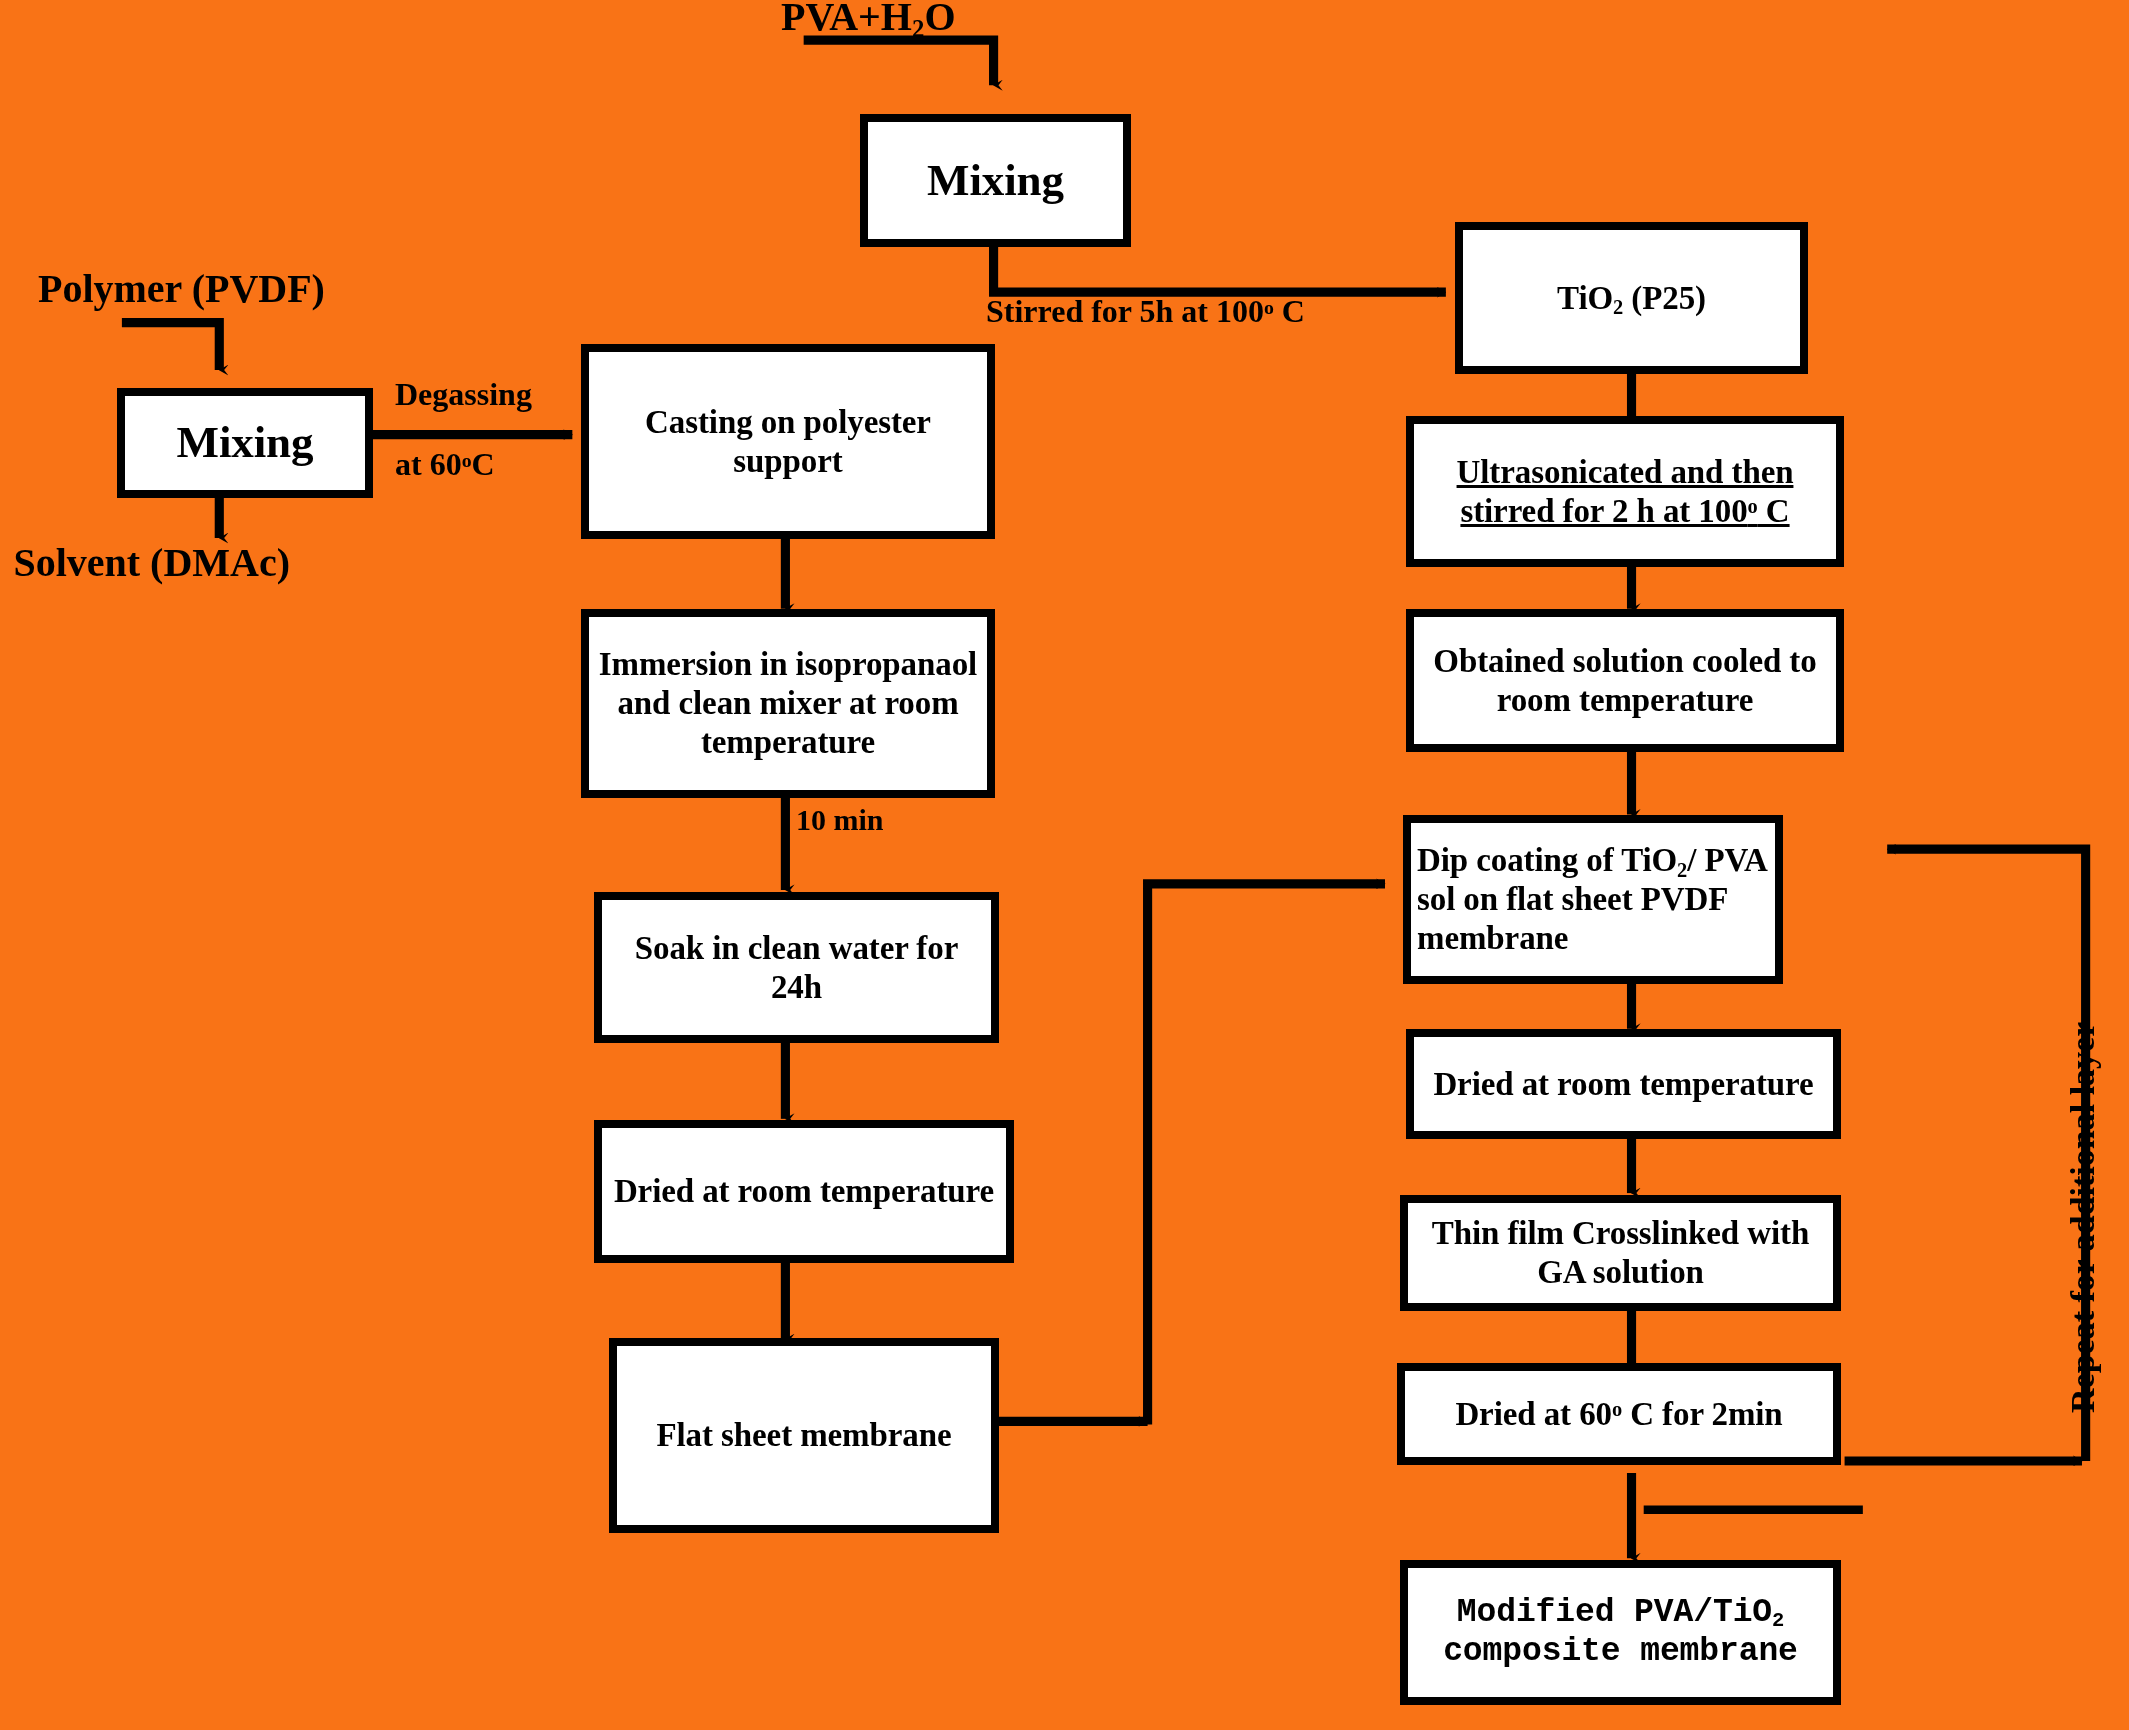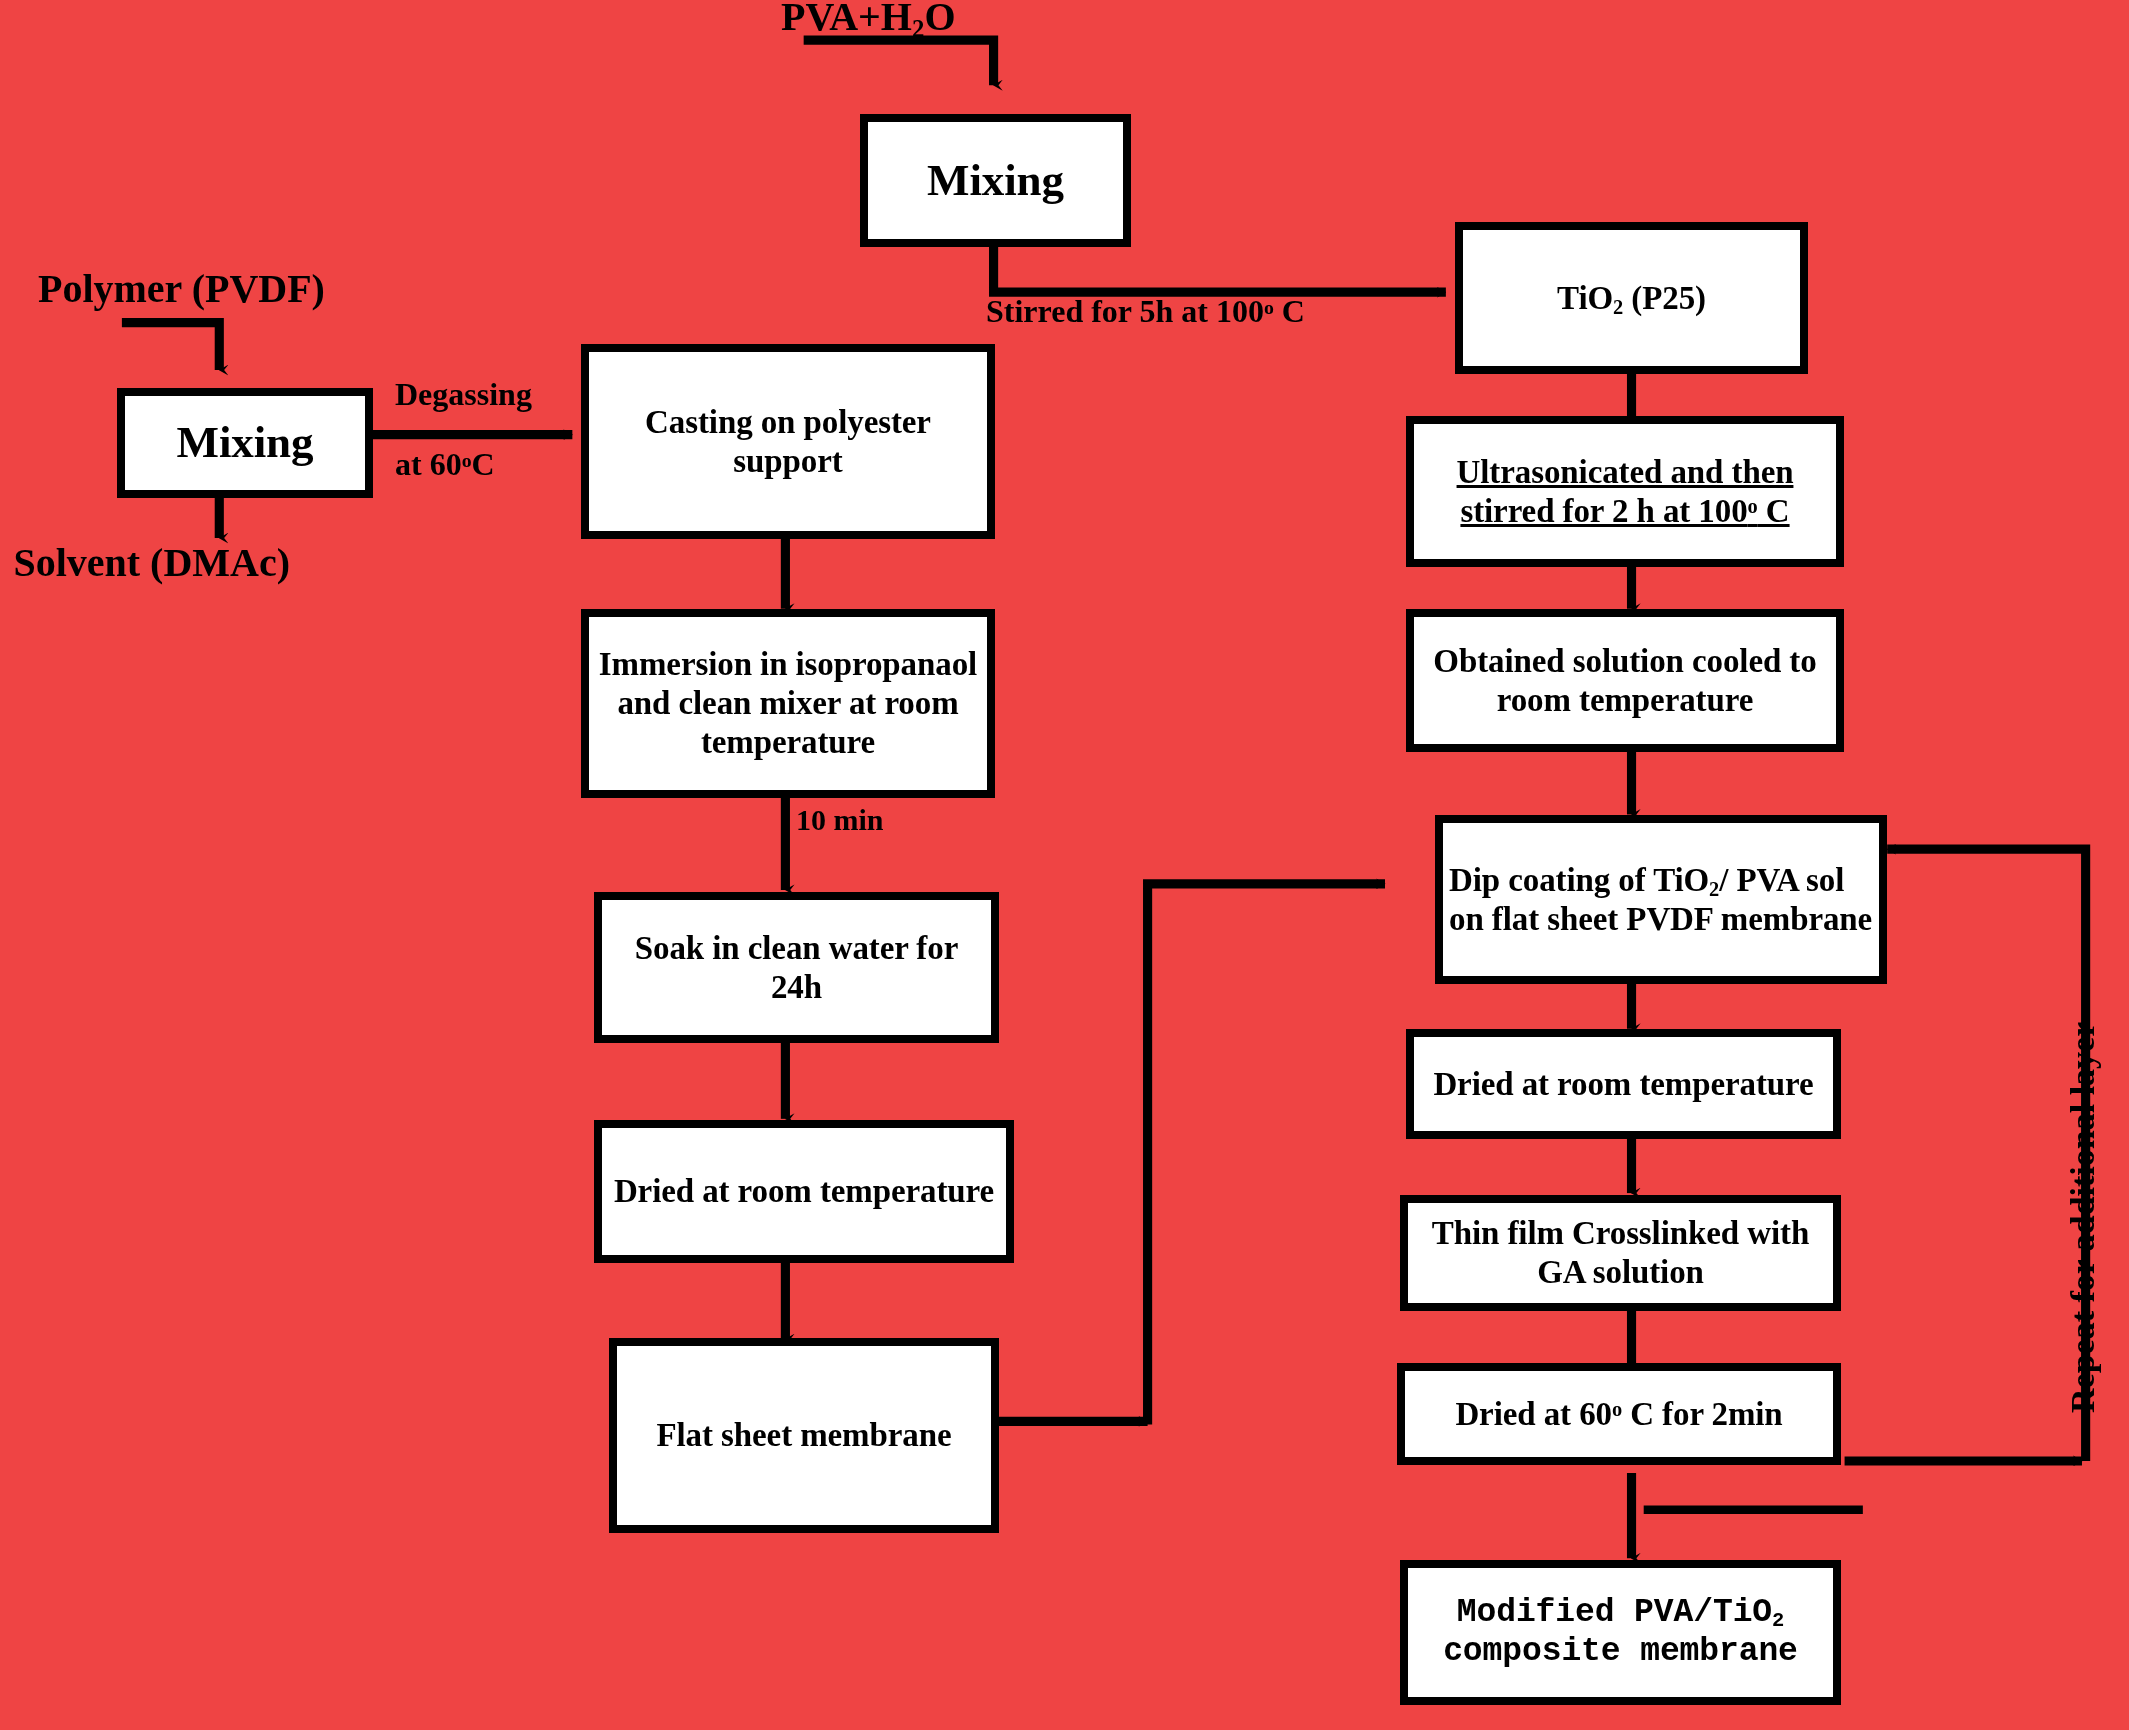--- a/index.html
+++ b/index.html
@@ -4,21 +4,21 @@
 <style>
   html, body {
     margin: 0;
     padding: 0;
     background: #ffffff;
   }
   #canvas {
     position: relative;
     width: 2129px;
     height: 1730px;
-    background: #ef4444;
+    background: #f97316;
     font-family: "Liberation Serif", "DejaVu Serif", serif;
     overflow: hidden;
   }
   svg.layer {
     position: absolute;
     left: 0; top: 0;
     width: 2129px;
     height: 1730px;
     pointer-events: none;
   }
@@ -184,21 +184,21 @@
   <div class="node f-std" style="left:1406px; top:416px; width:438px; height:151px;text-decoration:underline;">
     <span class="txt">
       <span>Ultrasonicated and then stirred for 2 h at 100</span><sup>o</sup><span> C</span>
     </span>
   </div>
 
   <div class="node f-std" style="left:1406px; top:609px; width:438px; height:143px;">
     <span class="txt">Obtained solution cooled to room temperature</span>
   </div>
 
-  <div class="node f-std" style="left:1403px; top:815px; width:452px; height:169px; justify-content:flex-start; text-align:left;margin-left:32px;">
+  <div class="node f-std" style="left:1403px; top:815px; width:380px; height:169px; justify-content:flex-start; text-align:left;">
     <span class="txt">
       <span>Dip coating of TiO</span><sub>2</sub><span>/ PVA sol on flat sheet PVDF membrane</span>
     </span>
   </div>
 
   <div class="node f-std" style="left:1406px; top:1029px; width:435px; height:110px;">
     <span class="txt">Dried at room temperature</span>
   </div>
 
   <div class="node f-std" style="left:1400px; top:1195px; width:441px; height:116px;">

